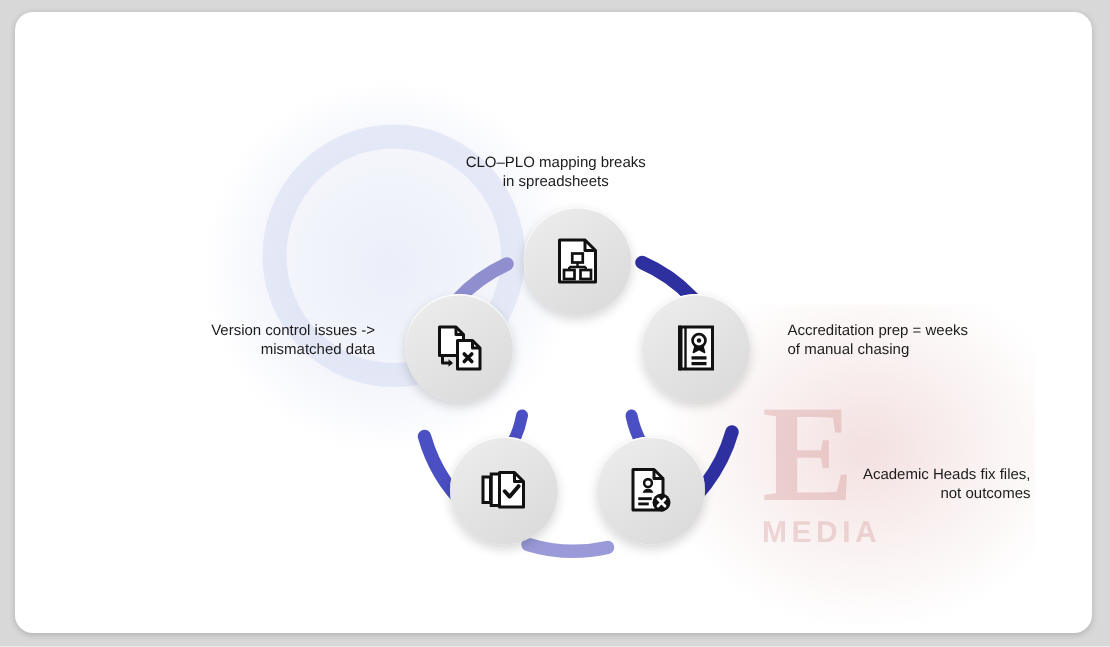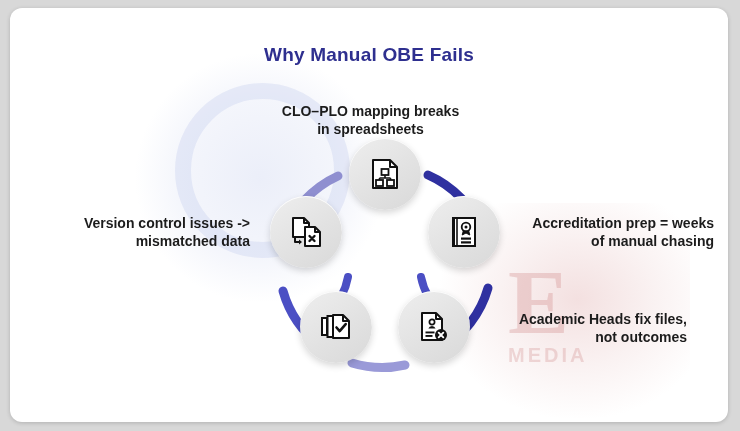--- a/index.html
+++ b/index.html
@@ -76,44 +76,43 @@
   .node svg{display:block;}
 
   .node-top   {left:104px;top:2px;}
   .node-right {left:183px;top:60px;}
   .node-left  {left:25px; top:60px;}
   .node-bleft {left:55px; top:155px;}
   .node-bright{left:153px;top:155px;}
 
   .label{
     position:absolute;
-    font-size:14px;
-    font-weight:700;
+    font-size:10px;
+    font-weight:400;
     color:#1c1c1c;
     line-height:1.32;
     white-space:pre-line;
   }
   .label-top   {left:258px;top:94px;width:205px;text-align:center;}
-  .label-right {left:504px;top:206px;width:200px;text-align:right;}
+  .label-right {left:515px;top:206px;width:200px;text-align:left;}
   .label-bright{left:477px;top:302px;width:200px;text-align:right;}
   .label-bleft {left:62px; top:302px;width:205px;text-align:right;}
   .label-left  {left:40px; top:206px;width:200px;text-align:right;}
 </style>
 </head>
 <body>
 
 <div id="canvas">
 
   <div class="wm wm-left"></div>
   <div class="wm wm-left2"></div>
   <div class="wm wm-right"></div>
   <div class="wm-letter">E</div>
   <div class="wm-word">MEDIA</div>
 
-  <div id="title">Why Manual OBE Fails</div>
 
   <div class="label label-top">CLO–PLO mapping breaks
 in spreadsheets</div>
   <div class="label label-right">Accreditation prep = weeks
 of manual chasing</div>
   <div class="label label-bright">Academic Heads fix files,
 not outcomes</div>
   <div class="label label-left">Version control issues -&gt;
 mismatched data</div>
 

